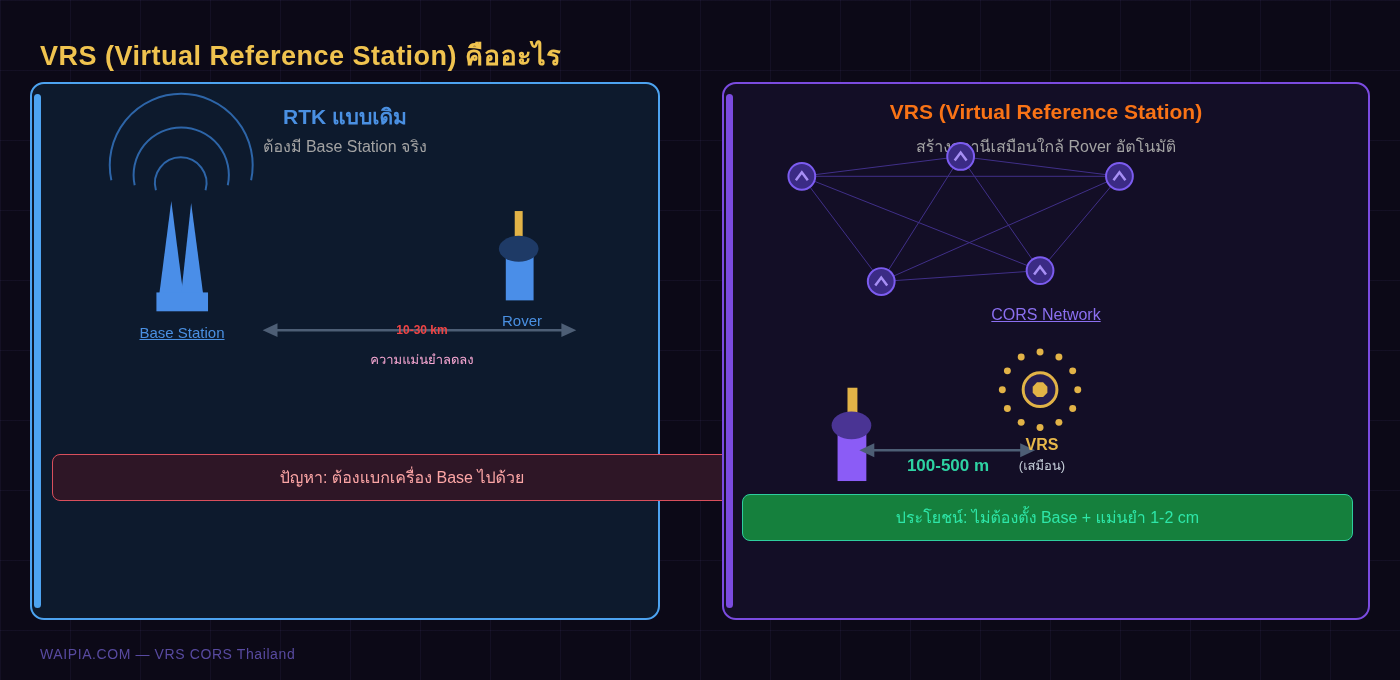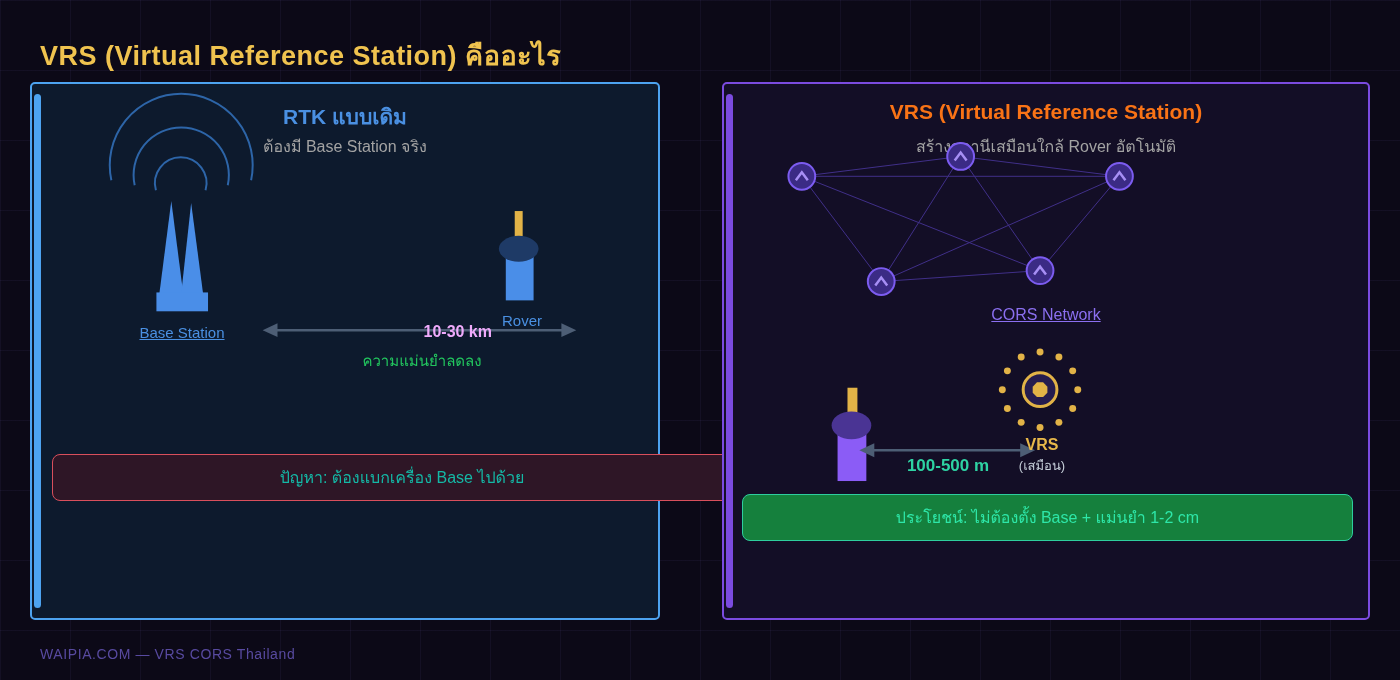--- a/index.html
+++ b/index.html
@@ -10,47 +10,47 @@
     background-image:
       linear-gradient(rgba(130,115,215,0.07) 1px, transparent 1px),
       linear-gradient(90deg, rgba(130,115,215,0.07) 1px, transparent 1px);
     background-size:70px 70px;
     font-family:"Liberation Sans", sans-serif;
   }
   .page-title {
     position:absolute; left:40px; top:34px;
     font-size:27px; font-weight:bold; color:#f0c34f; letter-spacing:0.5px;text-align:right;
   }
-  .panel { position:absolute; top:82px; height:538px; border-radius:5px; }
+  .panel { position:absolute; top:82px; height:538px; border-radius:14px; }
   .panel-left  { left:30px;  width:630px; border:2px solid #4da3f0; background:#0d1a2d; }
   .panel-right { left:722px; width:648px; border:2px solid #7b4be0; background:#130e26; }
   .accent-bar { position:absolute; left:2px; top:10px; bottom:10px; width:7px; border-radius:4px; }
   .accent-blue   { background:#4da3f0; }
   .accent-purple { background:#7b4be0; }
   .panel-title   { position:absolute; left:0; right:0; top:16px; text-align:center; font-size:21px; font-weight:bold; }
   .panel-title.blue   { color:#4a90e2; }
   .panel-title.purple { color:#f97316; }
   .panel-subtitle { position:absolute; left:0; right:0; top:50px; text-align:center; font-size:16px; color:#a3a3a3; }
   .diagram-svg { position:absolute; left:0; top:0; width:100%; height:100%; }
   .lbl { position:absolute; text-align:center; }
   .lbl-base-station { left:60px;  top:240px; width:180px; font-size:15px; color:#4a90e2;text-decoration:underline; }
   .lbl-rover-left   { left:440px; top:228px; width:100px; font-size:15px; color:#4a90e2; }
-  .lbl-dist-left    { left:320px; top:239px; width:140px; font-size:16px; font-weight:bold; color:#f0abfc;text-align:right; }
-  .lbl-accuracy     { left:280px; top:265px; width:220px; font-size:15px; color:#22c55e; }
+  .lbl-dist-left    { left:320px; top:239px; width:140px; font-size:12px; font-weight:bold; color:#ef4444; }
+  .lbl-accuracy     { left:280px; top:265px; width:220px; font-size:13px; color:#f9a8d4; }
   .lbl-cors         { left:222px; top:222px; width:200px; font-size:16px; color:#8b6ff0;text-decoration:underline; }
   .lbl-dist-right   { left:154px; top:359px; width:140px; font-size:17px; font-weight:bold; color:#2ed3a3;margin-top:13px; }
   .lbl-vrs          { left:288px; top:352px; width:60px;  font-size:16px; font-weight:bold; color:#e8b84a; }
   .lbl-vrs-sub      { left:258px; top:371px; width:120px; font-size:13px; color:#c5ced9; }
   .note-box {
     position:absolute; display:flex; align-items:center; justify-content:center;
     border-radius:8px; font-size:16px; text-align:center;
   }
   .problem-box {
     left:20px; top:370px; width:700px; height:47px;
-    background:#2e1626; border:1.5px solid #d94f5c; color:#14b8a6;
+    background:#2e1626; border:1.5px solid #d94f5c; color:#fca5a5;
   }
   .benefit-box {
     left:18px; top:410px; width:611px; height:47px;
     background:#15803d; border:1.5px solid #2ece9e; color:#2ee6a8;
   }
   .page-footer {
     position:absolute; left:40px; top:646px;
     font-size:14px; color:#584aa0; letter-spacing:0.6px;text-align:center;
   }
 </style>

